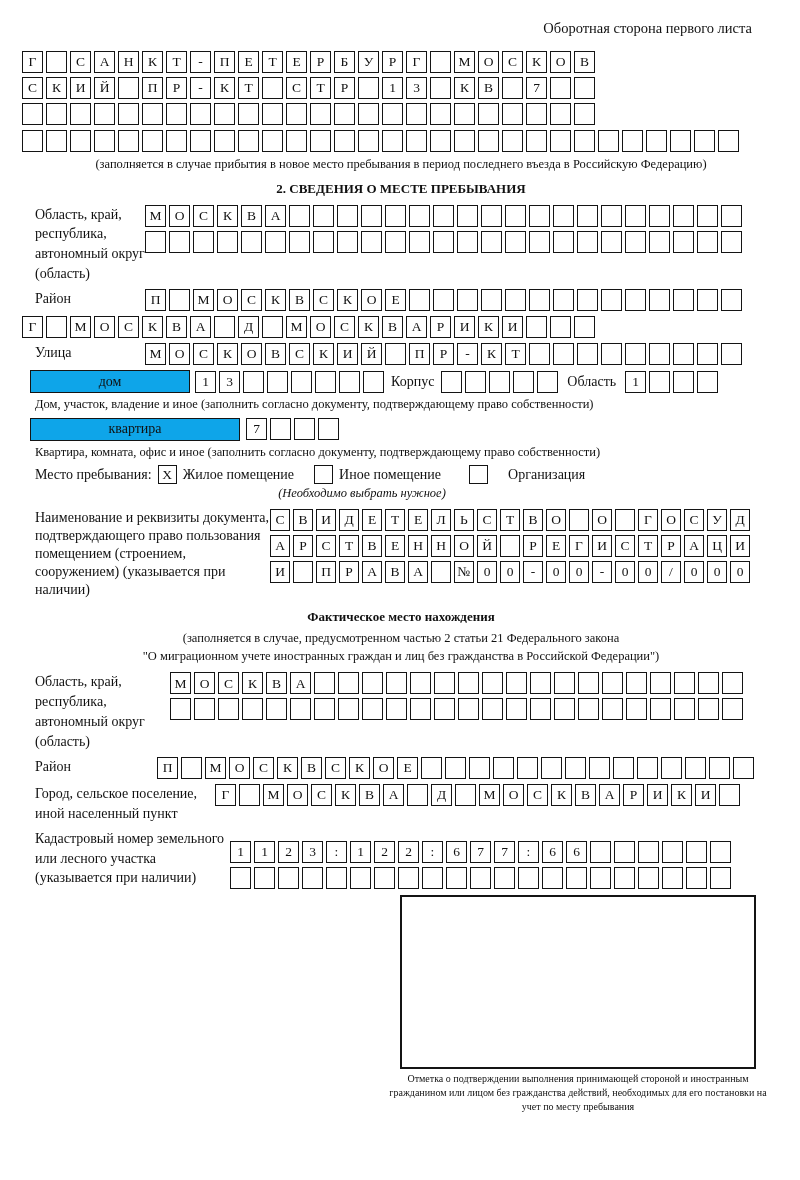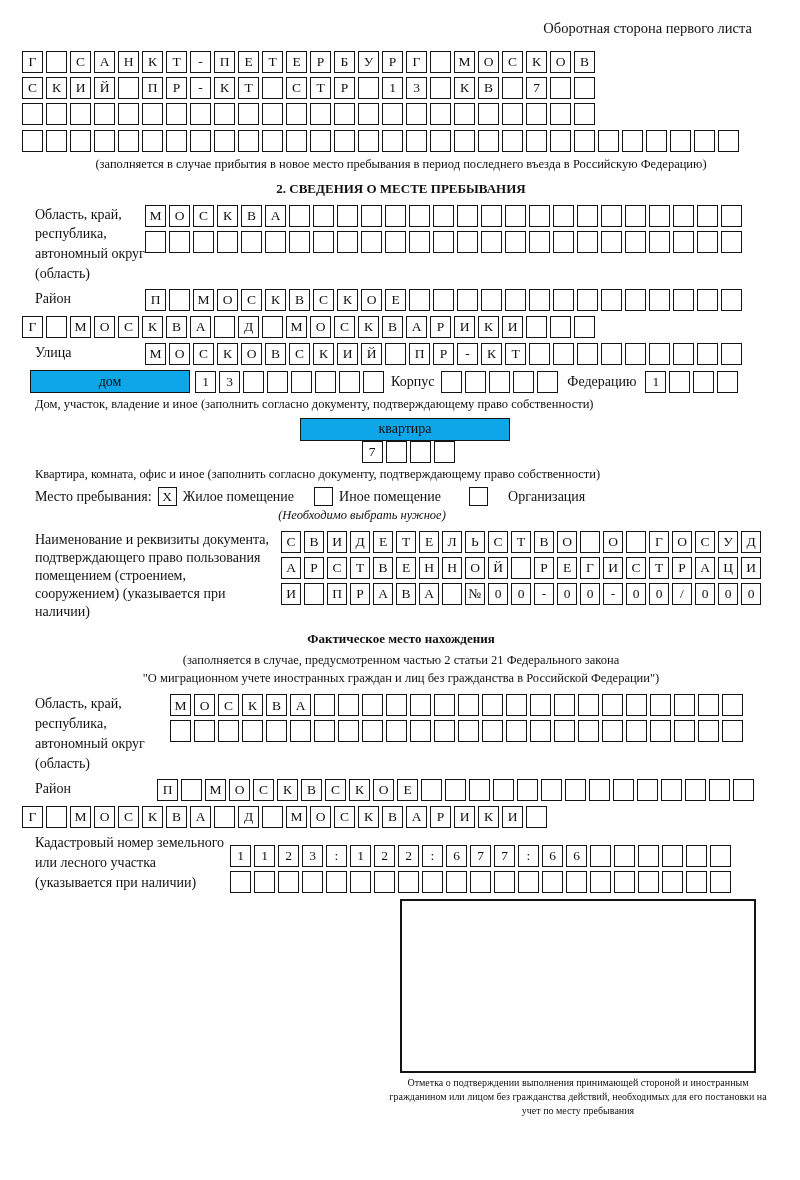--- a/index.html
+++ b/index.html
@@ -31,21 +31,21 @@
     font-size:14px;flex:0 0 auto;background:#0ea5e9;
   }
   .inline-lab{font-size:14px;white-space:nowrap;align-self:center;}
   .hrow{display:flex;align-items:center;}
   .mesto{display:flex;align-items:center;gap:6px;margin-top:4px;}
   .stamp-wrap{margin-left:360px;width:392px;margin-top:6px;}
   .stamp-box{width:352px;height:170px;border:2px solid #141414;margin:0 auto;}
   .stamp-cap{font-size:10px;line-height:1.42;text-align:center;margin-top:3px;}
   .gap2{margin-top:2px;}
   .gap4{margin-top:4px;}
-  .gap6{margin-top:6px;gap:11px;}
+  .gap6{margin-top:6px;}
 </style>
 </head>
 <body>
 
 <div class="hdr-note">Оборотная сторона первого листа</div>
 
 <div class="field">
   <div class="rows">
     <div class="boxrow">
         <span class="cell">Г</span>
@@ -327,31 +327,31 @@
       <span class="cell"></span>
     </div>
   <span class="inline-lab" style="margin:0 7px;">Корпус</span>
   <div class="boxrow">
       <span class="cell"></span>
       <span class="cell"></span>
       <span class="cell"></span>
       <span class="cell"></span>
       <span class="cell"></span>
     </div>
-  <span class="inline-lab" style="margin:0 9px;">Федерацию</span>
+  <span class="inline-lab" style="margin:0 9px;">Область</span>
   <div class="boxrow">
       <span class="cell">1</span>
       <span class="cell"></span>
       <span class="cell"></span>
       <span class="cell"></span>
     </div>
 </div>
 <div class="caption ind">Дом, участок, владение и иное (заполнить согласно документу, подтверждающему право собственности)</div>
 
-<div class="hrow gap4" style="margin-left:8px;margin-bottom:3px;flex-direction:column;">
+<div class="hrow gap4" style="margin-left:8px;margin-bottom:3px;">
   <div class="wide-box" style="width:208px;">квартира</div>
   <div class="boxrow" style="margin-left:6px;">
       <span class="cell">7</span>
       <span class="cell"></span>
       <span class="cell"></span>
       <span class="cell"></span>
     </div>
 </div>
 <div class="caption ind">Квартира, комната, офис и иное (заполнить согласно документу, подтверждающему право собственности)</div>
 
@@ -534,20 +534,21 @@
       <span class="cell"></span>
       <span class="cell"></span>
       <span class="cell"></span>
       <span class="cell"></span>
       <span class="cell"></span>
       <span class="cell"></span>
     </div>
 </div>
 
 <div class="field">
+  <div class="flabel" style="width:180px;">Город, сельское поселение, иной населенный пункт</div>
   <div class="boxrow">
       <span class="cell">Г</span>
       <span class="cell"></span>
       <span class="cell">М</span>
       <span class="cell">О</span>
       <span class="cell">С</span>
       <span class="cell">К</span>
       <span class="cell">В</span>
       <span class="cell">А</span>
       <span class="cell"></span>

